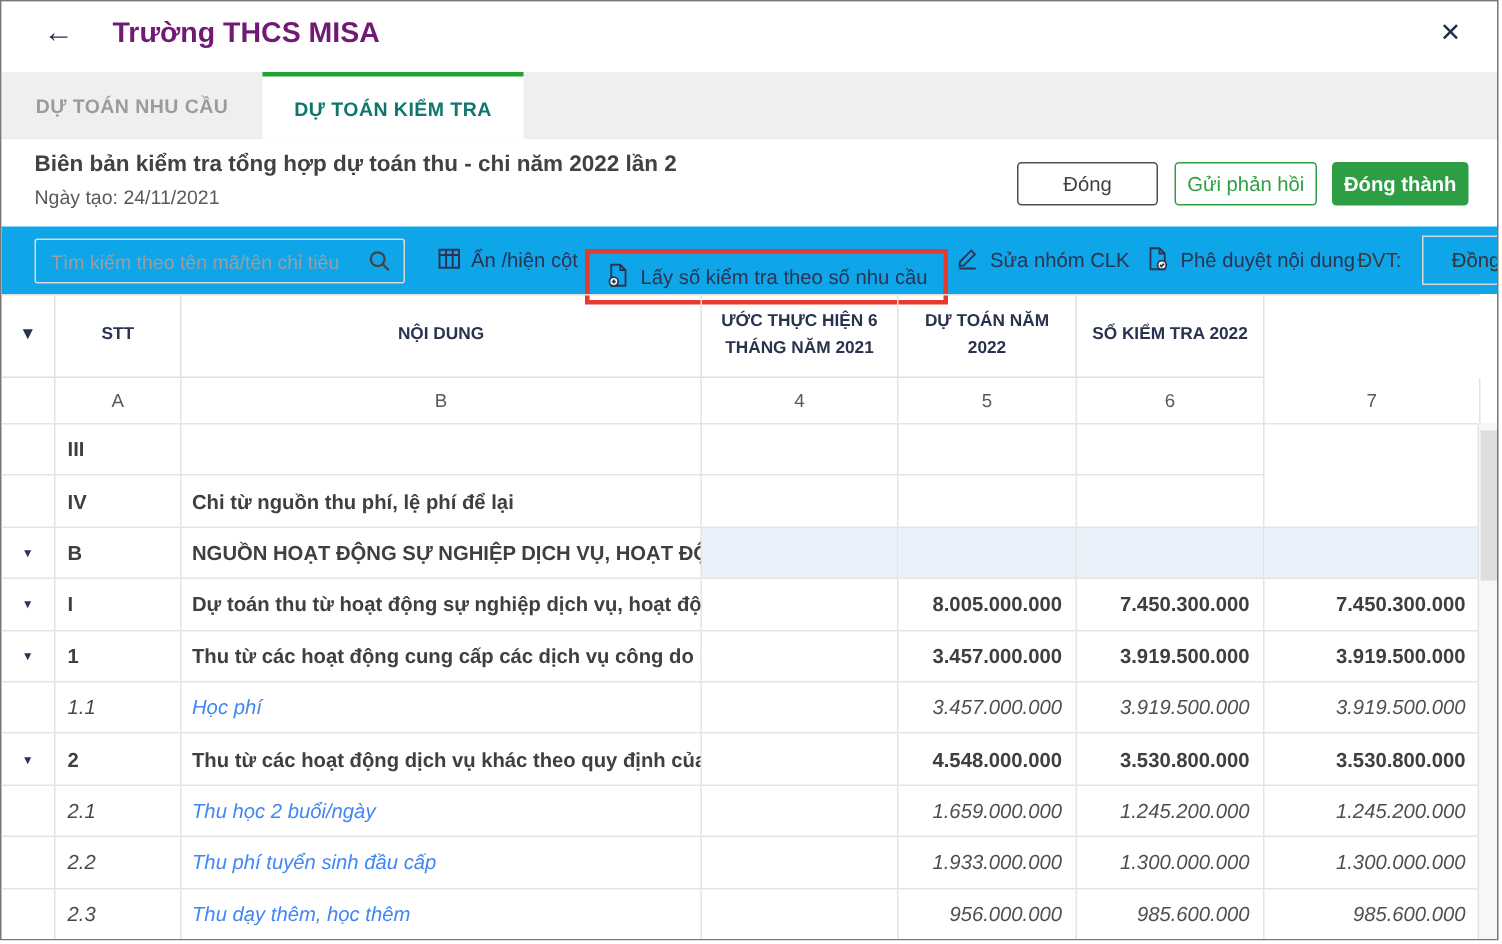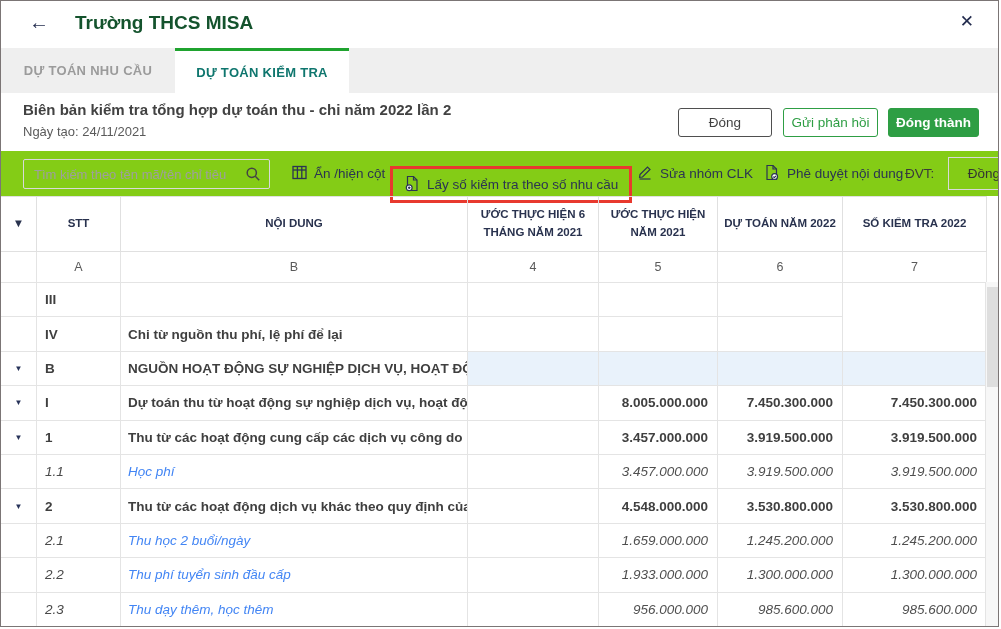--- a/index.html
+++ b/index.html
@@ -5,38 +5,38 @@
   html,body{margin:0;padding:0;background:#fff;}
   *{box-sizing:border-box;}
   .frame{
     position:relative;width:999px;height:627px;margin:0;
     border:1px solid #7b7575;overflow:hidden;background:#fff;
     font-family:"Liberation Sans","DejaVu Sans",sans-serif;color:#3f3f3f;
   }
   
   .win-header{position:absolute;top:0;left:0;width:100%;height:47px;background:#fff;}
   .back{position:absolute;left:28px;top:11px;font-size:20px;color:#232c4e;cursor:pointer;line-height:1;}
-  .win-title{position:absolute;left:74px;top:11px;font-size:19px;font-weight:700;color:#14532d;}
+  .win-title{position:absolute;left:74px;top:11px;font-size:19px;font-weight:700;color:#701a75;}
   .close{position:absolute;right:24px;top:12px;font-size:17px;color:#232c4e;cursor:pointer;line-height:1;}
   
   .tabbar{position:absolute;top:47px;left:0;width:100%;height:45px;background:#efefef;display:flex;}
   .tab{width:174px;display:flex;align-items:center;justify-content:center;
        font-size:13px;font-weight:700;letter-spacing:.3px;color:#9b9b9b;cursor:pointer;text-align:center;}
   .tab.active{background:#fff;border-top:3px solid #1fa32f;color:#0f766e;}
   
   .docbar{position:absolute;top:92px;left:0;width:100%;height:58px;background:#fff;}
   .doc-title{position:absolute;left:22px;top:8px;font-size:15px;font-weight:700;color:#424242;}
   .doc-date{position:absolute;left:22px;top:31px;font-size:13px;color:#5a5a5a;}
   .btn{position:absolute;top:15px;height:29px;border-radius:3px;display:flex;align-items:center;
        justify-content:center;font-size:13.5px;cursor:pointer;background:#fff;}
   .btn-close{left:677px;width:94px;border:1px solid #4f4f4f;color:#424242;}
   .btn-feedback{left:782px;width:95px;border:1px solid #2e9e44;color:#2e9e44;}
   .btn-complete{left:887px;width:91px;border:1px solid #2e9e44;background:#2e9e44;color:#fff;font-weight:700;}
   
-  .toolbar{position:absolute;top:150px;left:0;width:100%;height:45px;background:#84cc16;}
+  .toolbar{position:absolute;top:150px;left:0;width:100%;height:45px;background:#0ea5e9;}
   .searchbox{position:absolute;left:22px;top:8px;width:247px;height:30px;border:1px solid #d9d9d9;
              border-radius:2px;display:flex;align-items:center;}
   .searchbox input{border:none;outline:none;flex:1;padding:0 4px 0 10px;font-size:13px;color:#424242;
                    font-family:inherit;background:transparent;}
   .searchbox input::placeholder{color:#9e9e9e;}
   .search-ic{margin-right:8px;display:flex;}
   .tool-item{position:absolute;top:0;height:45px;display:flex;align-items:center;gap:7px;
              font-size:13.5px;color:#2b3452;cursor:pointer;white-space:nowrap;}
   .tool-item svg{flex:0 0 auto;}
   .ti-columns{left:291px;}
@@ -158,21 +158,20 @@
     <div class="unit-label">ĐVT:</div>
     <div class="unit-select">Đồng</div>
   </div>
 
   <div class="table">
     <div class="thead grid">
       <div class="cell c-exp">▼</div>
       <div class="cell">STT</div>
       <div class="cell">NỘI DUNG</div>
       <div class="cell">ƯỚC THỰC HIỆN 6 THÁNG NĂM 2021</div>
-      <div class="cell">ƯỚC THỰC HIỆN NĂM 2021</div>
       <div class="cell">DỰ TOÁN NĂM 2022</div>
       <div class="cell">SỐ KIỂM TRA 2022</div>
     </div>
     <div class="tcode grid">
       <div class="cell"></div>
       <div class="cell">A</div>
       <div class="cell">B</div>
       <div class="cell">4</div>
       <div class="cell">5</div>
       <div class="cell">6</div>

